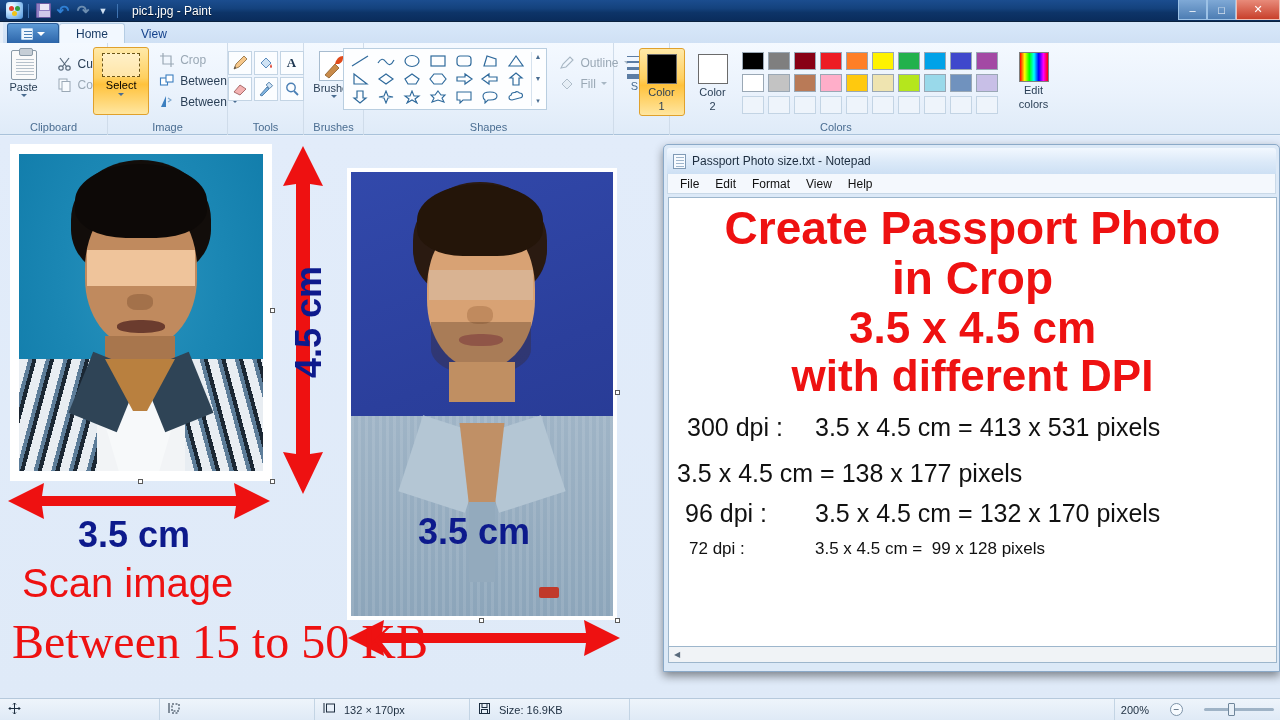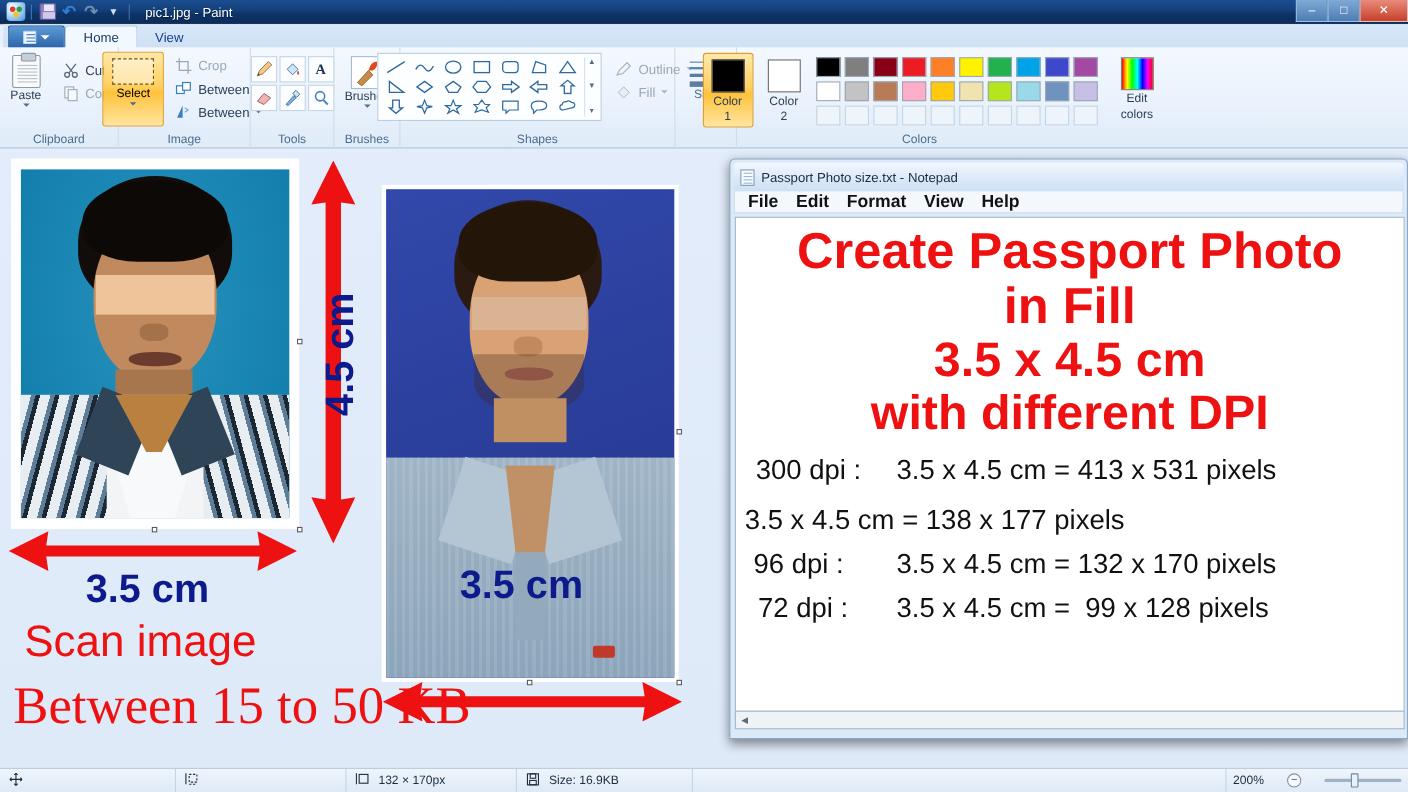--- a/index.html
+++ b/index.html
@@ -155,21 +155,21 @@
      padding:3px; }
   #np-title { height:26px; display:flex; align-items:center; gap:6px; padding:0 6px;
      background: linear-gradient(to bottom,#f2f8ff,#dbe9f8 55%,#cde0f4);
      border-radius:3px 3px 0 0; }
   .np-ico { width:13px;height:15px;background:#f7fbff;border:1px solid #7f9ab5;position:relative;}
   .np-ico::after{content:"";position:absolute;left:2px;top:2px;width:8px;height:1px;background:#9fb6cc;
      box-shadow:0 3px 0 #9fb6cc,0 6px 0 #9fb6cc,0 9px 0 #9fb6cc;}
   #np-title-text { font-size:12px; color:#1c2d3f; }
   #np-menu { height:20px; background:#f4f8fd; border:1px solid #c9d9e8; border-top:none;
      display:flex; align-items:center; gap:0; padding-left:4px; }
-  .np-menu-item { padding:0 8px; font-size:16px; color:#111;font-weight:bold; }
+  .np-menu-item { padding:0 8px; font-size:12px; color:#111; }
   #np-body { position:absolute; left:4px; top:52px; width:609px; height:455px; background:#fff;
      border:1px solid #9db6cc; overflow:hidden; }
   #np-content { padding:6px 8px 0; }
   .np-head { color:#ee1111; font-weight:bold; text-align:center; line-height:1.05; }
   .np-row { display:flex; color:#111; white-space:pre; }
   #np-hscroll { position:absolute; left:4px; bottom:8px; width:609px; height:17px;
      background:#f0f3f6; border:1px solid #9db6cc; display:flex; align-items:center; }
   .hs-arrow { width:16px;height:15px; display:flex;align-items:center;justify-content:center;
      font-size:8px; color:#5a6b7c; }
 
@@ -663,36 +663,36 @@
       <span class="np-menu-item">File</span>
       <span class="np-menu-item">Edit</span>
       <span class="np-menu-item">Format</span>
       <span class="np-menu-item">View</span>
       <span class="np-menu-item">Help</span>
     </div>
 
     <div id="np-body">
       <div id="np-content">
         <div class="np-head" style="font-size:46px;">Create Passport Photo</div>
-        <div class="np-head" style="font-size:46px;margin-top:2px">in Fill</div>
+        <div class="np-head" style="font-size:46px;margin-top:2px">in Crop</div>
         <div class="np-head" style="font-size:44px;margin-top:2px">3.5 x 4.5 cm</div>
         <div class="np-head" style="font-size:44px;margin-top:2px">with different DPI</div>
 
         <div class="np-row" style="font-size:25px;margin-top:14px">
           <span style="width:138px;display:inline-block;padding-left:10px">300 dpi :</span>
           <span>3.5 x 4.5 cm = 413 x 531 pixels</span>
         </div>
         <div class="np-row" style="font-size:25px;margin-top:17px">
           <span>3.5 x 4.5 cm = 138 x 177 pixels</span>
         </div>
         <div class="np-row" style="font-size:25px;margin-top:11px">
           <span style="width:138px;display:inline-block;padding-left:8px">96 dpi :</span>
           <span>3.5 x 4.5 cm = 132 x 170 pixels</span>
         </div>
-        <div class="np-row" style="font-size:25px;margin-top:11px">
+        <div class="np-row" style="font-size:17px;margin-top:11px">
           <span style="width:138px;display:inline-block;padding-left:12px">72 dpi :</span>
           <span>3.5 x 4.5 cm =  99 x 128 pixels</span>
         </div>
       </div>
     </div>
 
     <div id="np-hscroll">
       <span class="hs-arrow">◀</span>
     </div>
   </div>

